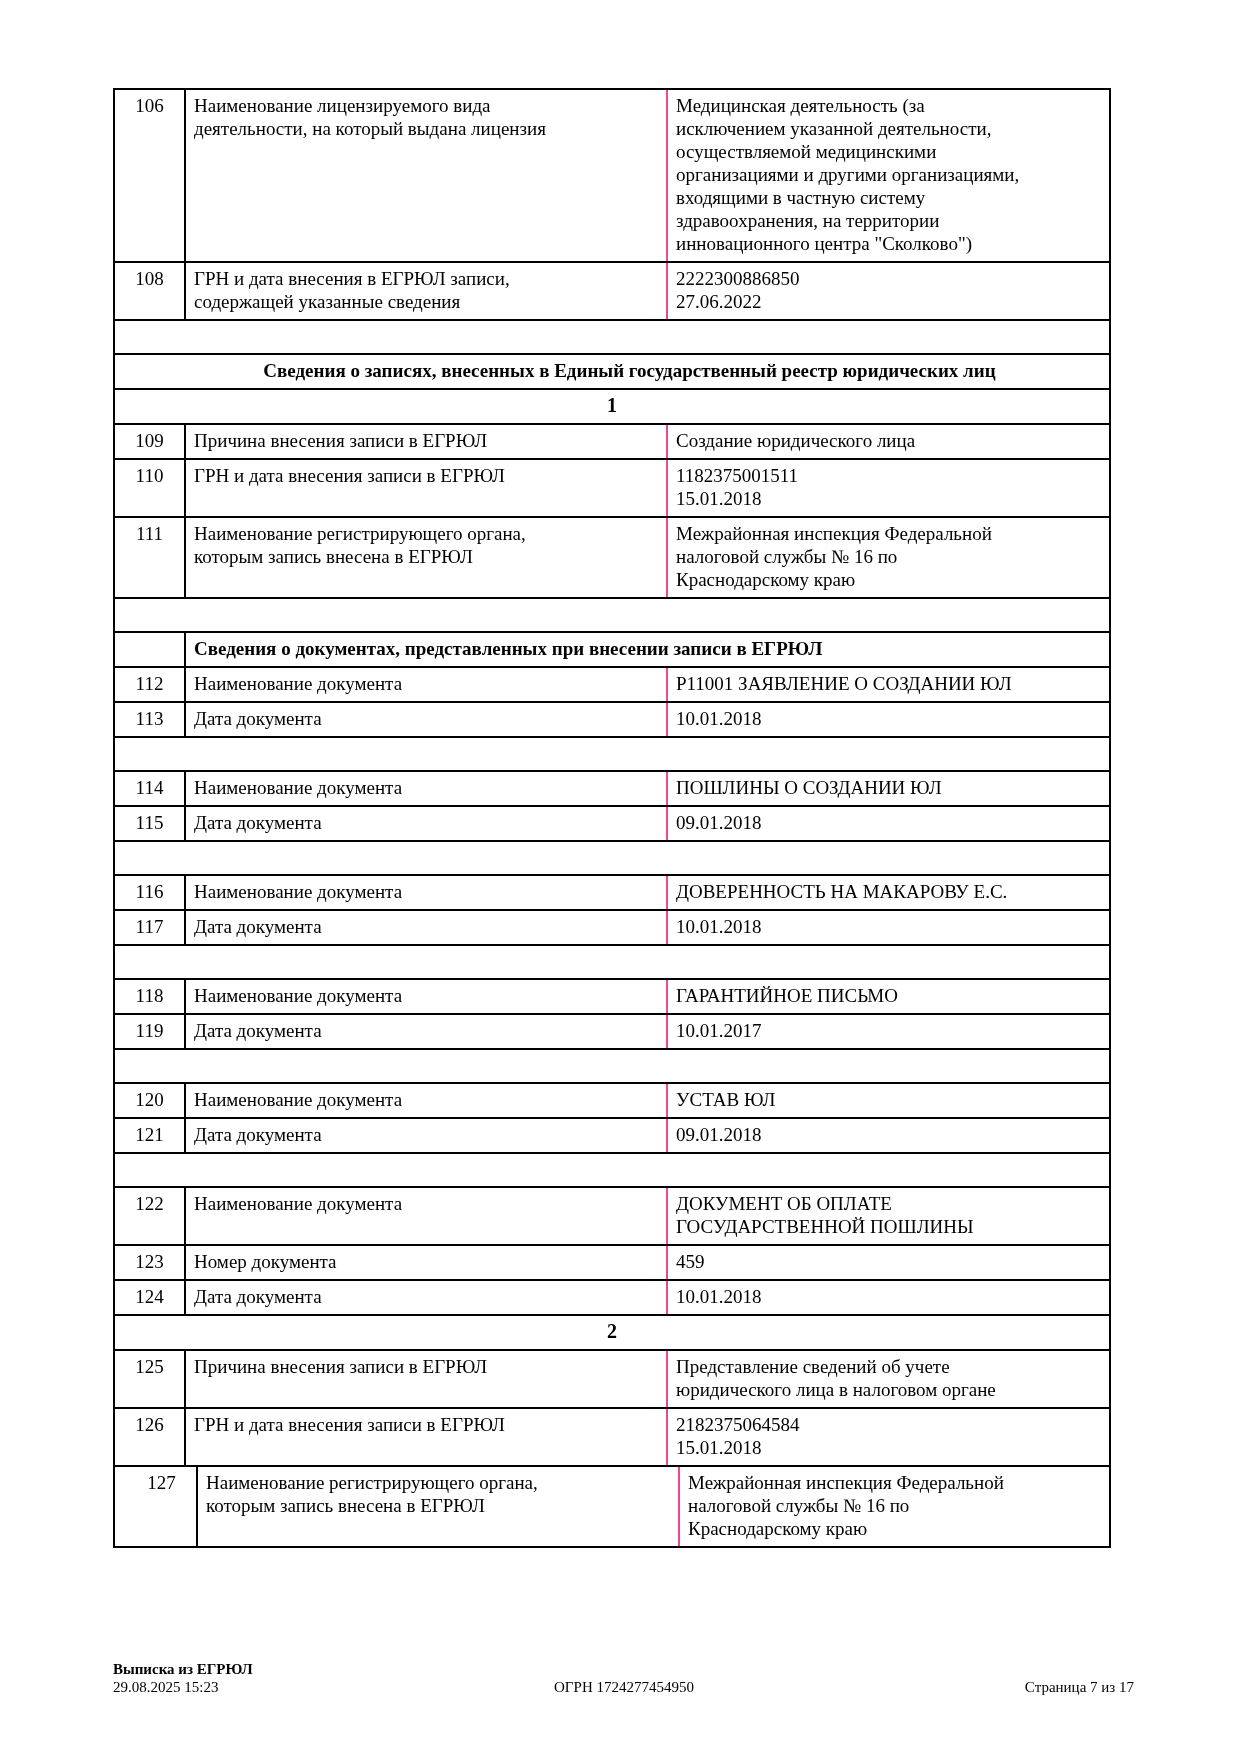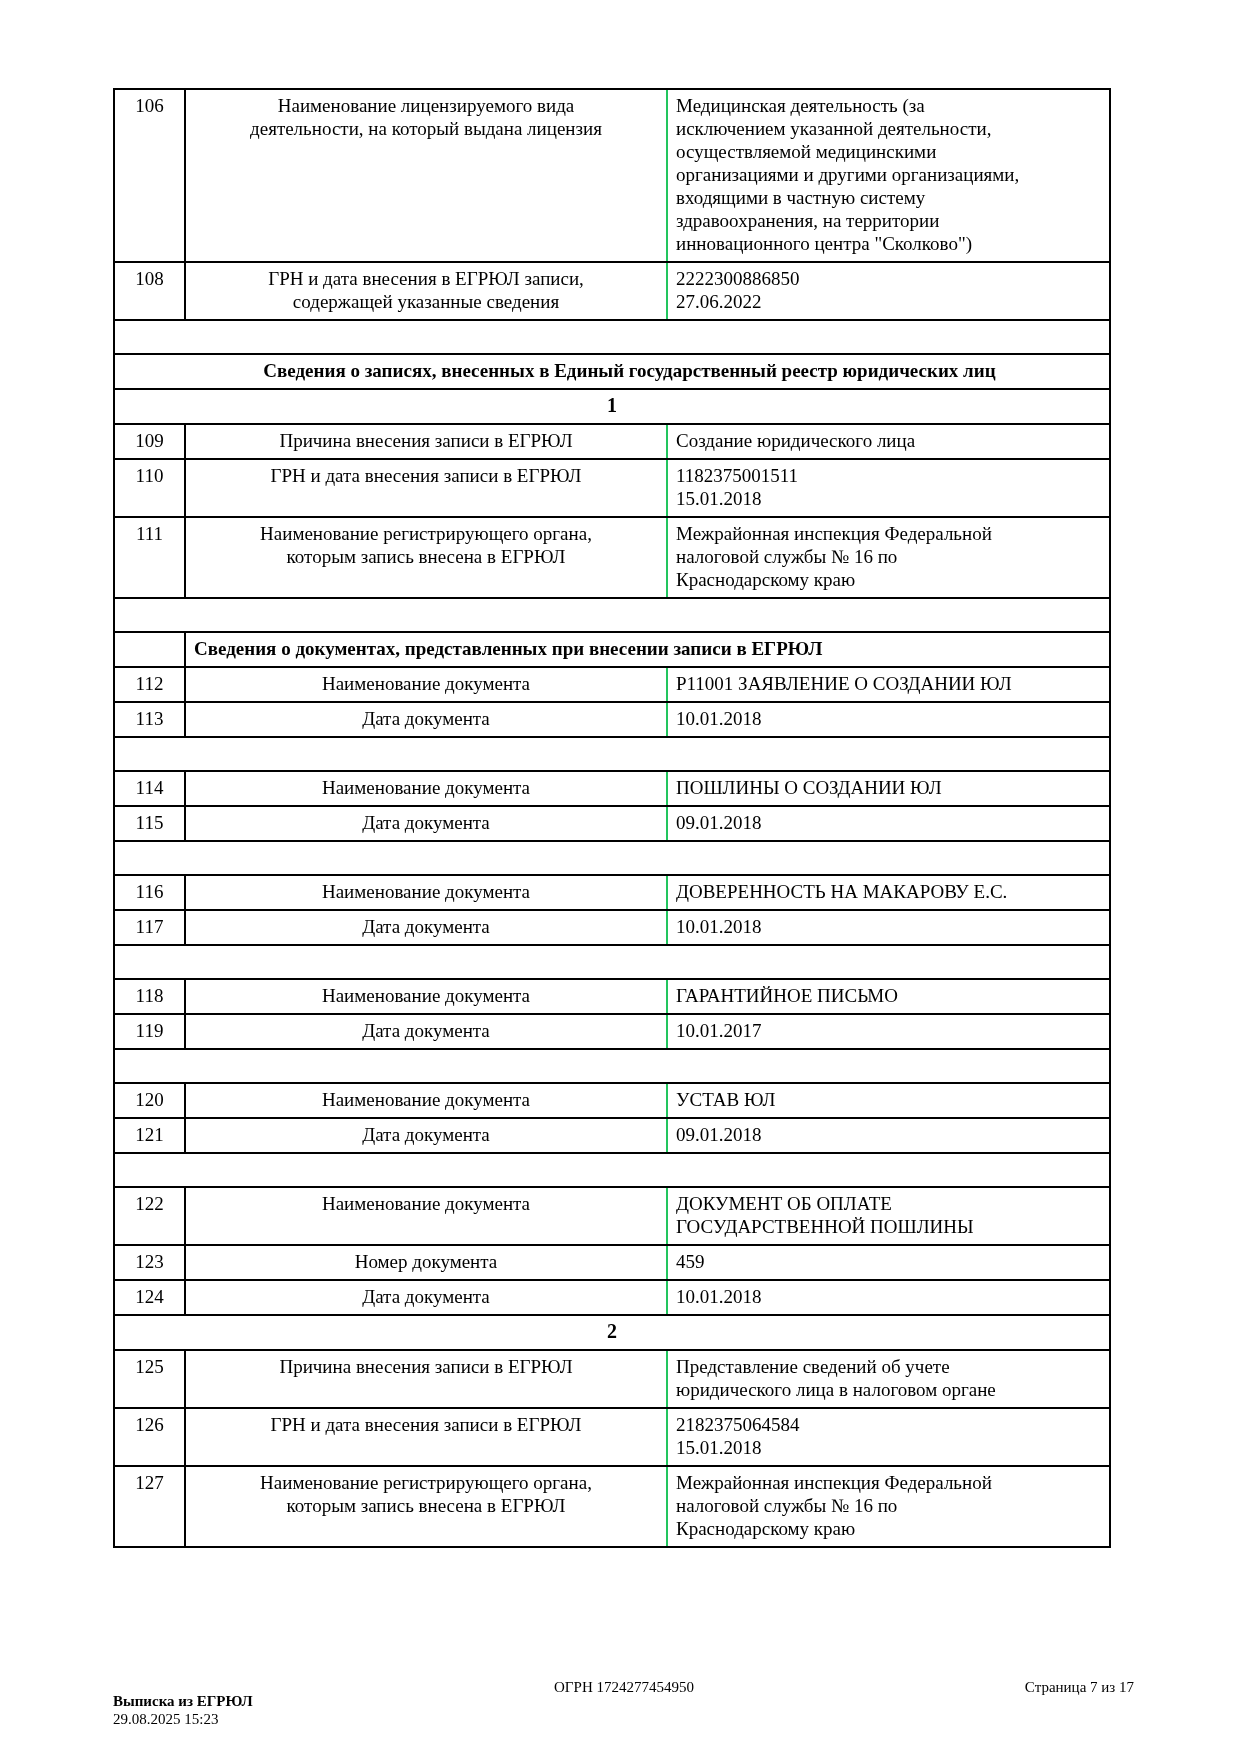--- a/index.html
+++ b/index.html
@@ -24,39 +24,39 @@
     box-sizing: border-box;
     background: #fff;
   }
 
   .row {
     display: grid;
     grid-template-columns: 71px 482px 465px;
     border-bottom: 2px solid #000;
     box-sizing: border-box;
   }
-  .egrul-table .row:last-child { border-bottom: none; }
+  .egrul-table .row:last-child { border-bottom: none; margin-left: 12px; }
 
   .row-spacer { grid-template-columns: 1fr; min-height: 34px; }
   .row-section_header, .row-record_number { grid-template-columns: 1fr; }
   .row-subsection { grid-template-columns: 71px 1fr; font-weight: bold; }
 
   .cell {
     padding: 4px 8px 6px 8px;
     white-space: pre-line;
     box-sizing: border-box;
     vertical-align: top;
   }
   .cell.num {
     text-align: center;
     border-right: 2px solid #000;
     padding-left: 2px;
     padding-right: 2px;
   }
-  .row-item .cell.label { border-right: 2px solid #22c55e; text-align: center; }
+  .row-item .cell.label { border-right: 2px solid #ec4899; }
 
   .row-section_header .cell {
     font-weight: bold;
     text-align: center;
     padding-top: 4px;
     padding-bottom: 6px;
     margin-left: 35px;
   }
   .row-record_number .cell {
     font-weight: bold;
@@ -66,21 +66,21 @@
 
   .footer {
     position: absolute;
     left: 113px;
     top: 1660px;
     width: 1022px;
     font-size: 15px;
     line-height: 18px;
   }
   .footer-left { position: absolute; left: 0; top: 0; }
-  .footer-title { font-weight: bold; margin-top: 32px; }
+  .footer-title { font-weight: bold; }
   .footer-center {
     position: absolute;
     left: 50%;
     transform: translateX(-50%);
     top: 18px;
     white-space: nowrap;
   }
   .footer-right {
     position: absolute;
     right: 1px;

